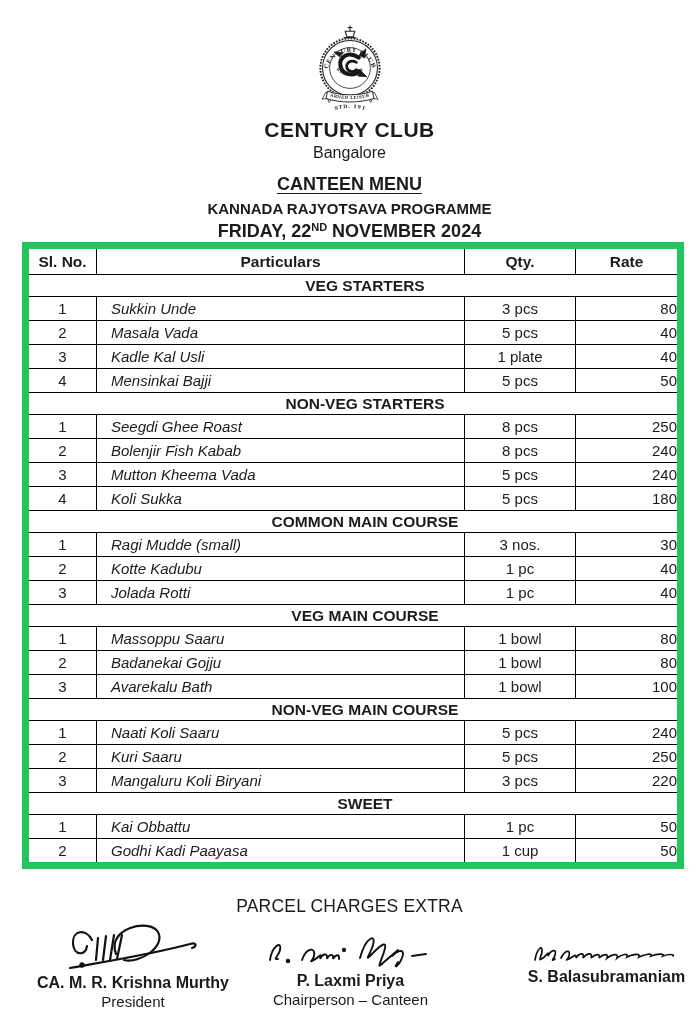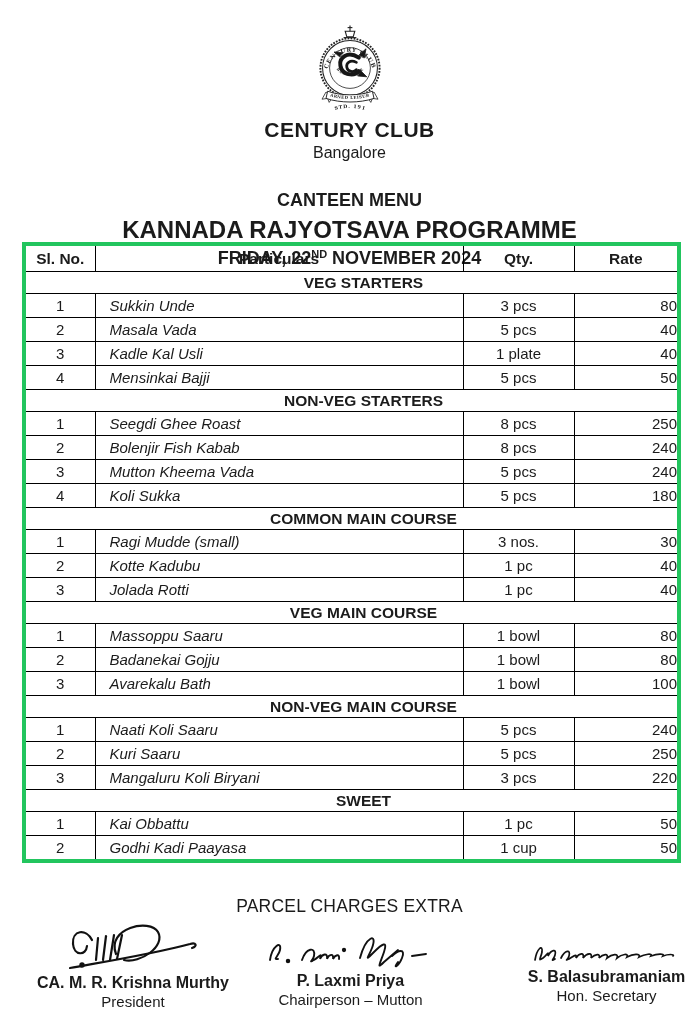--- a/index.html
+++ b/index.html
@@ -9,30 +9,30 @@
     background:#ffffff;
     font-family:"Liberation Sans", sans-serif;
     color:#1b1b1b;
     overflow:hidden;
   }
   
   .header{position:absolute;top:24px;left:0;width:699px;text-align:center;}
   .logo{display:block;margin:0 auto;}
   .club-name{font-size:21px;font-weight:bold;letter-spacing:.5px;margin-top:2px;}
   .club-city{font-size:16px;margin-top:2px;}
-  .doc-title{font-size:18px;font-weight:bold;text-underline-offset:3px;margin-top:28px;}
-  .programme{font-size:24px;font-weight:bold;margin-top:5px;}
+  .doc-title{font-size:18px;font-weight:bold;text-decoration:underline;text-underline-offset:3px;margin-top:12px;}
+  .programme{font-size:15px;font-weight:bold;margin-top:5px;}
   .date-line{font-size:18px;font-weight:bold;margin-top:4px;}
   .date-line sup{font-size:11px;vertical-align:6px;}
   
   .menu-table{
     position:absolute;top:242px;left:22px;
     width:655px;border-collapse:collapse;
     font-size:15px;table-layout:fixed;
-    border:4px solid #22c55e;
+    border:7px solid #22c55e;
   }
   .menu-table th,.menu-table td{border:1px solid #000;padding:0;overflow:hidden;white-space:nowrap;}
   .menu-table th{height:25px;font-size:15.5px;font-weight:bold;text-align:center;}
   .menu-table td{height:23px;}
   .menu-table .section-cell{font-weight:bold;text-align:center;height:21px;font-size:15.5px;padding-left:24px;}
   .menu-table .c0{text-align:center;}
   .menu-table .c1{text-align:left;padding-left:14px;font-style:italic;}
   .menu-table .c2{text-align:center;}
   .menu-table .c3{text-align:right;}
   col.w-sl{width:71px;} col.w-part{width:368px;} col.w-qty{width:111px;} col.w-rate{width:105px;}
@@ -282,27 +282,26 @@
         <path d="M14,32 C16,18 26,12 24,22 C23,28 16,32 22,31"></path>
         <circle cx="32" cy="33" r="1.3" fill="#111"></circle>
         <path d="M46,32 C50,20 60,18 58,28 C57,33 52,35 58,32 C64,28 66,24 64,31 C66,26 72,24 71,31 C73,26 78,25 77,31 C79,27 84,25 83,31"></path>
         <circle cx="88" cy="22" r="1.2" fill="#111"></circle>
         <path d="M104,30 C110,8 122,4 116,20 C112,30 108,34 118,24 C126,16 132,12 128,24 C124,36 120,42 128,34 L142,22"></path>
         <path d="M136,28 C142,22 150,20 146,30 C143,38 136,42 142,34"></path>
         <path d="M156,28 L170,26"></path>
       </g>
     </svg>
     <div class="sig-name">P. Laxmi Priya</div>
-    <div class="sig-title">Chairperson – Mutton</div>
+    <div class="sig-title">Chairperson – Canteen</div>
   </div>
 
   <div class="sig-block sig-right">
     <svg class="sig-art" width="160" height="28" viewBox="0 0 160 28" aria-hidden="true">
       <g fill="none" stroke="#111" stroke-width="1.7" stroke-linecap="round">
         <path d="M8,20 C10,8 16,4 15,12 C14,18 10,22 16,18 C20,15 22,10 21,16 C24,10 30,8 28,15 C27,19 23,22 28,19"></path>
         <path d="M34,18 C38,10 44,9 42,16 C41,20 37,21 42,19 C47,16 50,13 49,18 C52,13 58,12 56,18 C60,13 66,12 64,18 C68,14 74,13 72,18 C76,14 82,13 80,18 C85,14 92,13 90,18 C95,14 102,13 100,17 C106,14 114,13 112,17 C118,14 126,13 124,16 C130,14 138,13 136,16 C141,14 148,14 146,16"></path>
       </g>
     </svg>
     <div class="sig-name">S. Balasubramaniam</div>
-    <div class="sig-title">Hon. Secretary</div>
   </div>
 
 </div>
 
 </body></html>

